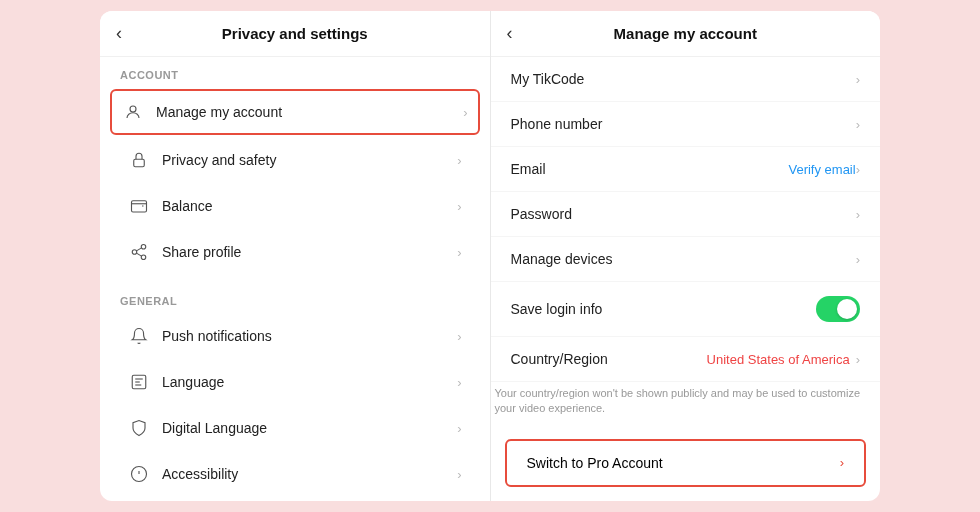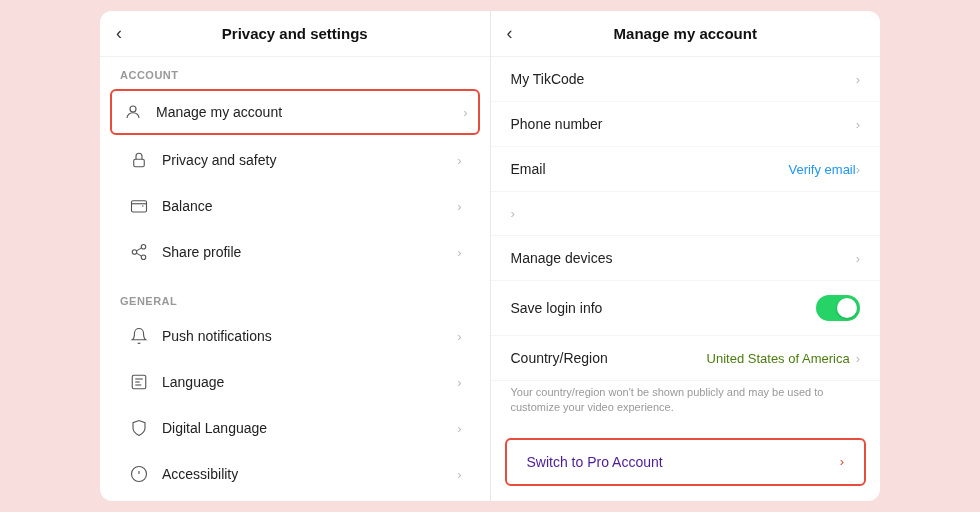--- a/index.html
+++ b/index.html
@@ -111,21 +111,21 @@
       border-bottom: 1px solid #f5f5f5;
       position: relative;
     }
     .right-menu-text {
       flex: 1;
       font-size: 14px;
       color: #222;
     }
     .right-menu-value {
       font-size: 13px;
-      color: #4d7c0f;
+      color: #ef4444;
       margin-right: 6px;
     }
     .right-menu-chevron {
       color: #bbb;
       font-size: 13px;
     }
     .verify-email-link {
       font-size: 13px;
       color: #2196f3;
     }
@@ -145,36 +145,36 @@
       height: 20px;
       background: white;
       border-radius: 50%;
       top: 3px;
       right: 3px;
       box-shadow: 0 1px 3px rgba(0,0,0,0.2);
     }
     .country-note {
       font-size: 11px;
       color: #999;
-      padding: 4px 20px 14px 20px;
+      padding: 4px 20px 14px 4px;
       line-height: 1.4;
     }
     .switch-pro-item {
       display: flex;
       align-items: center;
       padding: 14px 20px;
       cursor: pointer;
       border: 2px solid #e74c3c;
       border-radius: 6px;
       margin: 8px 14px;
     }
     .switch-pro-text {
       flex: 1;
       font-size: 14px;
-      color: #4c1d95;
+      color: #000000;
       font-weight: 500;
     }
   </style>
 </head>
 <body>
 
 <div class="panels-container">
 
   <div class="panel">
     <div class="panel-header">
@@ -302,20 +302,21 @@
       <span class="right-menu-chevron">›</span>
     </div>
 
     <div class="right-menu-item">
       <span class="right-menu-text">Email</span>
       <span class="verify-email-link">Verify email</span>
       <span class="right-menu-chevron">›</span>
     </div>
 
     <div class="right-menu-item">
+      <span class="right-menu-text">Password</span>
       <span class="right-menu-chevron">›</span>
     </div>
 
     <div class="right-menu-item">
       <span class="right-menu-text">Manage devices</span>
       <span class="right-menu-chevron">›</span>
     </div>
 
     <div class="right-menu-item">
       <span class="right-menu-text">Save login info</span>

